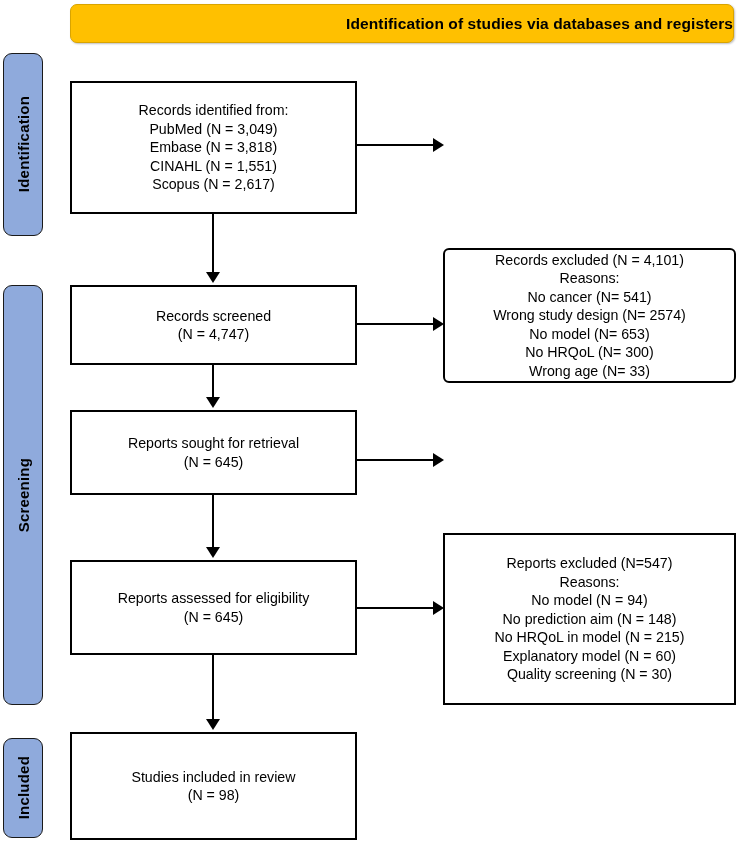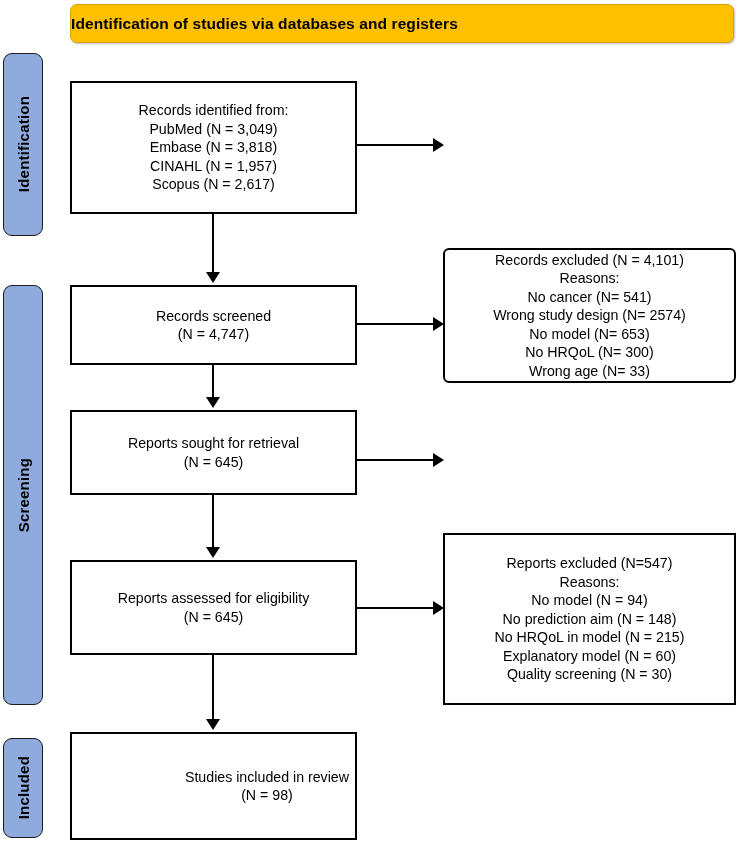--- a/index.html
+++ b/index.html
@@ -24,21 +24,21 @@
     position: absolute;
     left: 70px;
     top: 4px;
     width: 664px;
     height: 39px;
     background: #FFC000;
     border: 1px solid #d9a400;
     border-radius: 7px;
     display: flex;
     align-items: center;
-    justify-content: flex-start;
+    justify-content: flex-end;
     box-shadow: 1px 1px 2px rgba(0,0,0,0.25);
   }
   .banner-text {
     font-size: 15.5px;
     font-weight: bold;
     color: #000000;
     letter-spacing: 0.1px;
     text-align: center;
   }
 
@@ -85,21 +85,21 @@
   .flow-box-text .em { font-style: italic; }
 
   #box-records-identified   { left: 70px;  top: 81px;  width: 287px; height: 133px; }
   #box-records-removed      { left: 443px; top: 96px;  width: 293px; height: 94px;  }
   #box-records-screened     { left: 70px;  top: 285px; width: 287px; height: 80px;  }
   #box-records-excluded     { left: 443px; top: 248px; width: 293px; height: 135px; border-radius: 6px; }
   #box-reports-sought       { left: 70px;  top: 410px; width: 287px; height: 85px;  }
   #box-reports-not-retrieved{ left: 443px; top: 418px; width: 293px; height: 85px;  }
   #box-reports-assessed     { left: 70px;  top: 560px; width: 287px; height: 95px; justify-content: center;  }
   #box-reports-excluded     { left: 443px; top: 533px; width: 293px; height: 172px; }
-  #box-studies-included     { left: 70px;  top: 732px; width: 287px; height: 108px; justify-content: flex-end; }
+  #box-studies-included     { left: 70px;  top: 732px; width: 287px; height: 108px; }
 
   
   .conn { position: absolute; background: #000000; }
   .conn-v { width: 2.2px; }
   .conn-h { height: 2.2px; }
 
   .arrow-down {
     position: absolute;
     width: 0; height: 0;
     border-left: 7px solid transparent;
@@ -130,21 +130,21 @@
     <span class="stage-tab-label">Screening</span>
   </div>
   <div class="stage-tab" id="stage-included">
     <span class="stage-tab-label">Included</span>
   </div>
 
   <div class="flow-box" id="box-records-identified">
     <span class="flow-box-text">Records identified from:
 PubMed (N = 3,049)
 Embase (N = 3,818)
-CINAHL (N = 1,957)
+CINAHL (N = 1,551)
 Scopus (N = 2,617)</span>
   </div>
 
   <div class="flow-box" id="box-records-screened">
     <span class="flow-box-text">Records screened
 (N = 4,747)</span>
   </div>
 
   <div class="flow-box" id="box-reports-sought">
     <span class="flow-box-text">Reports sought for retrieval

